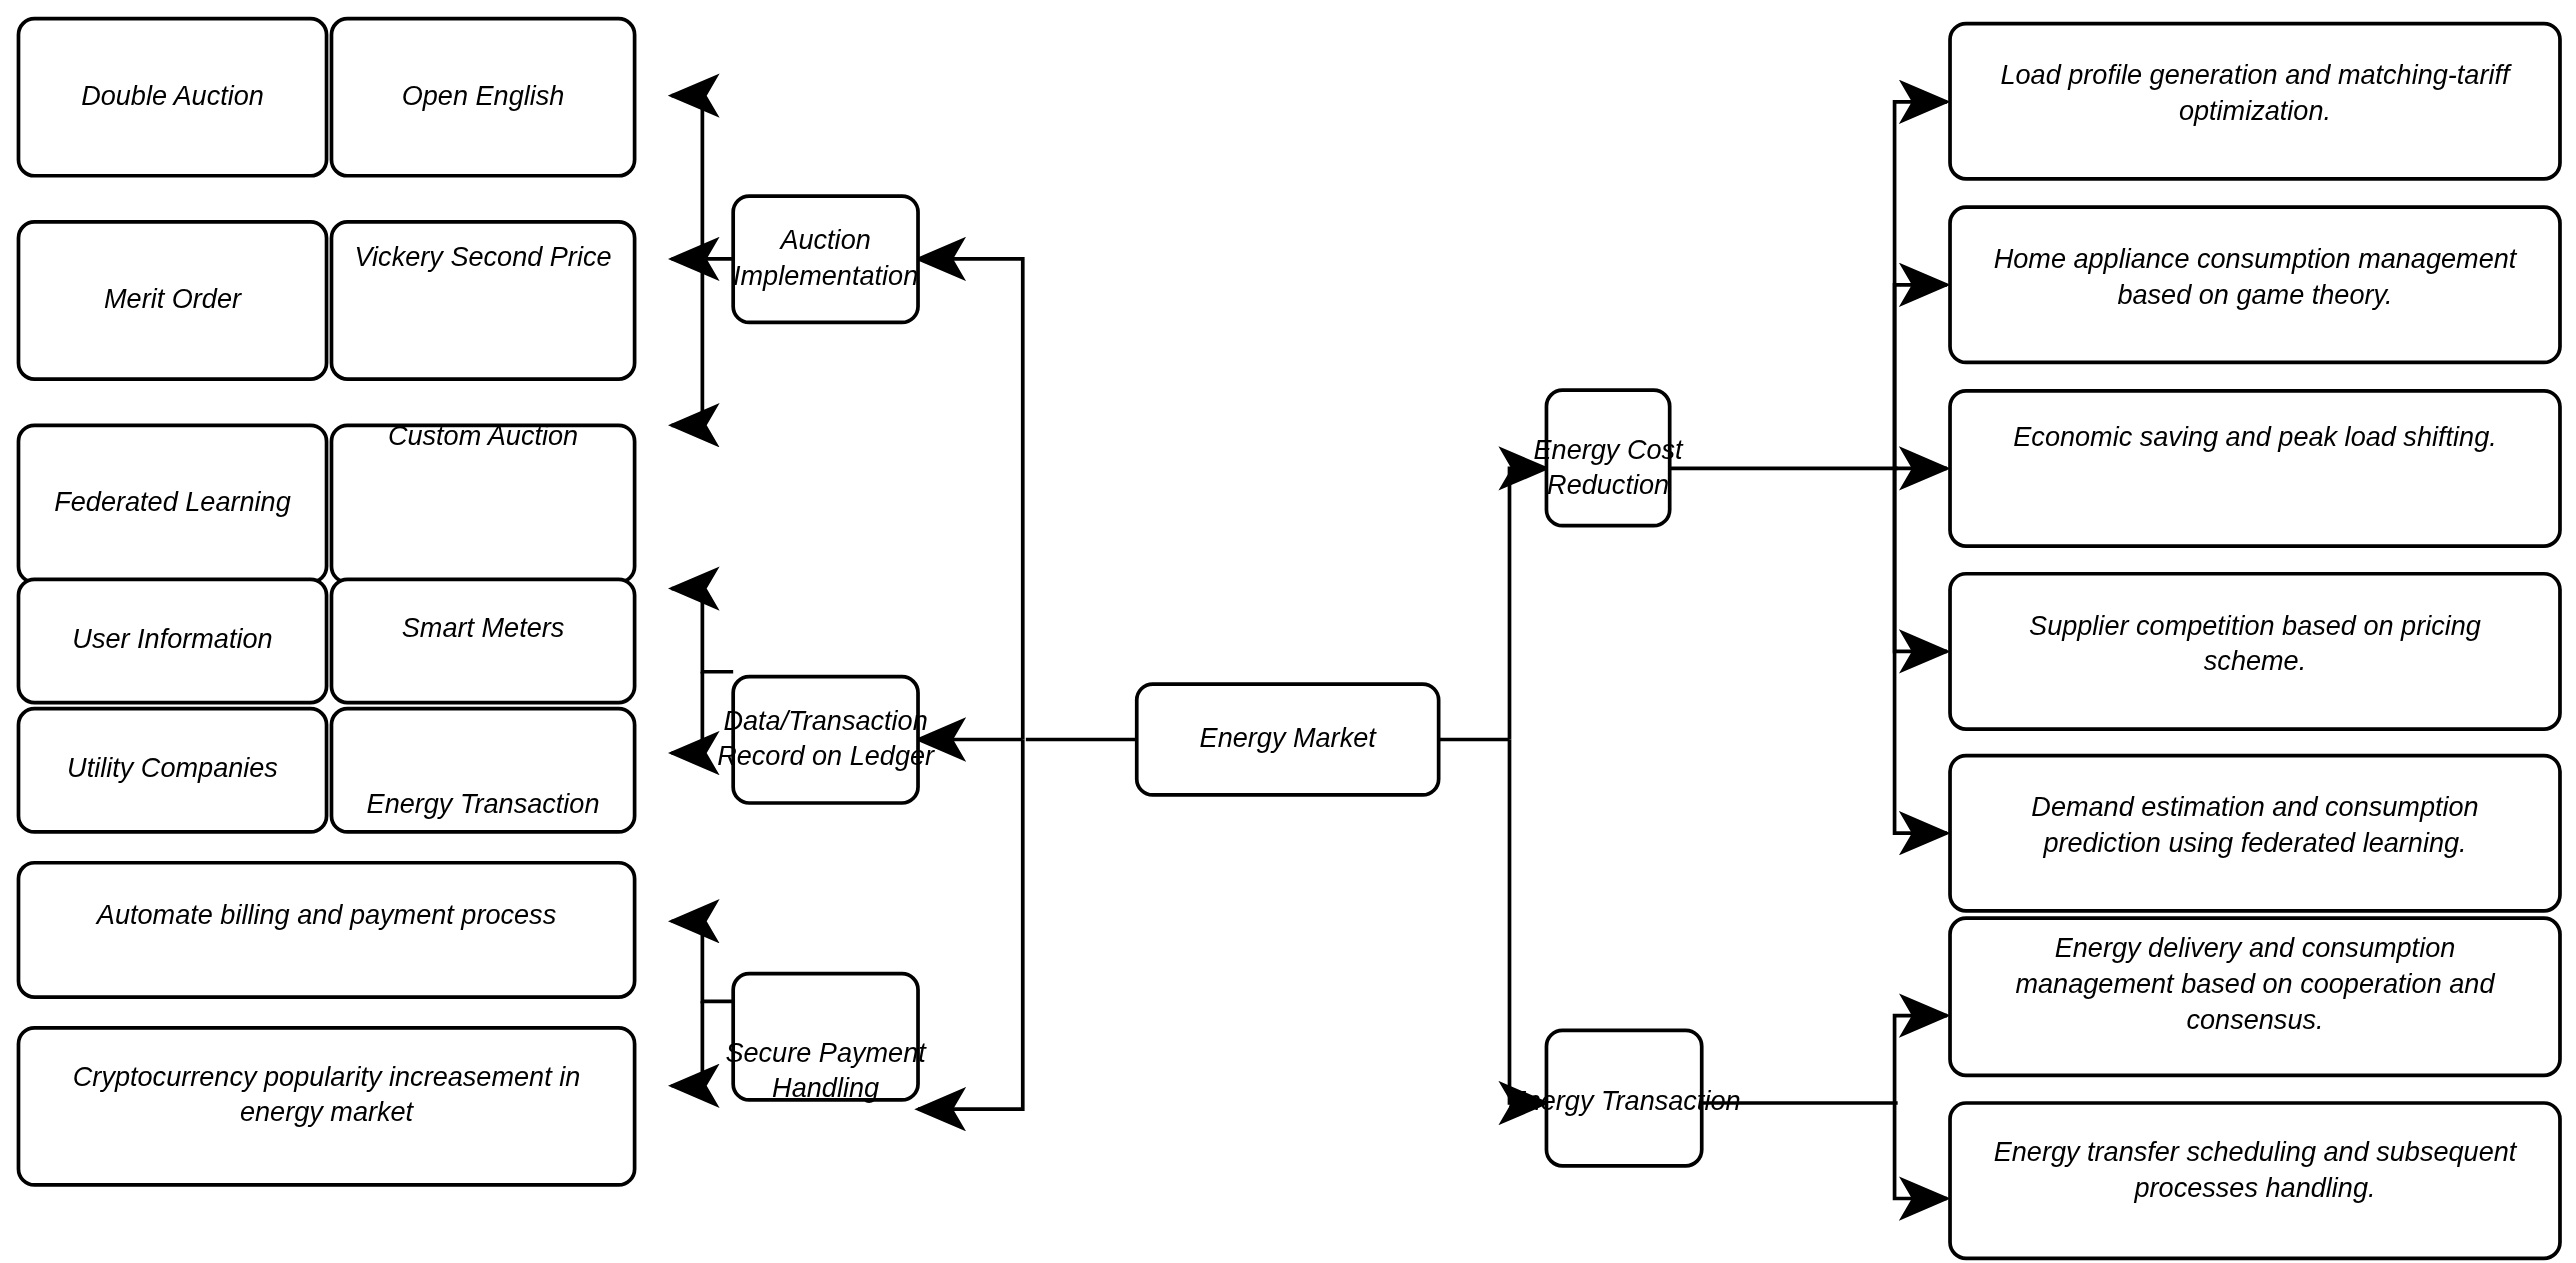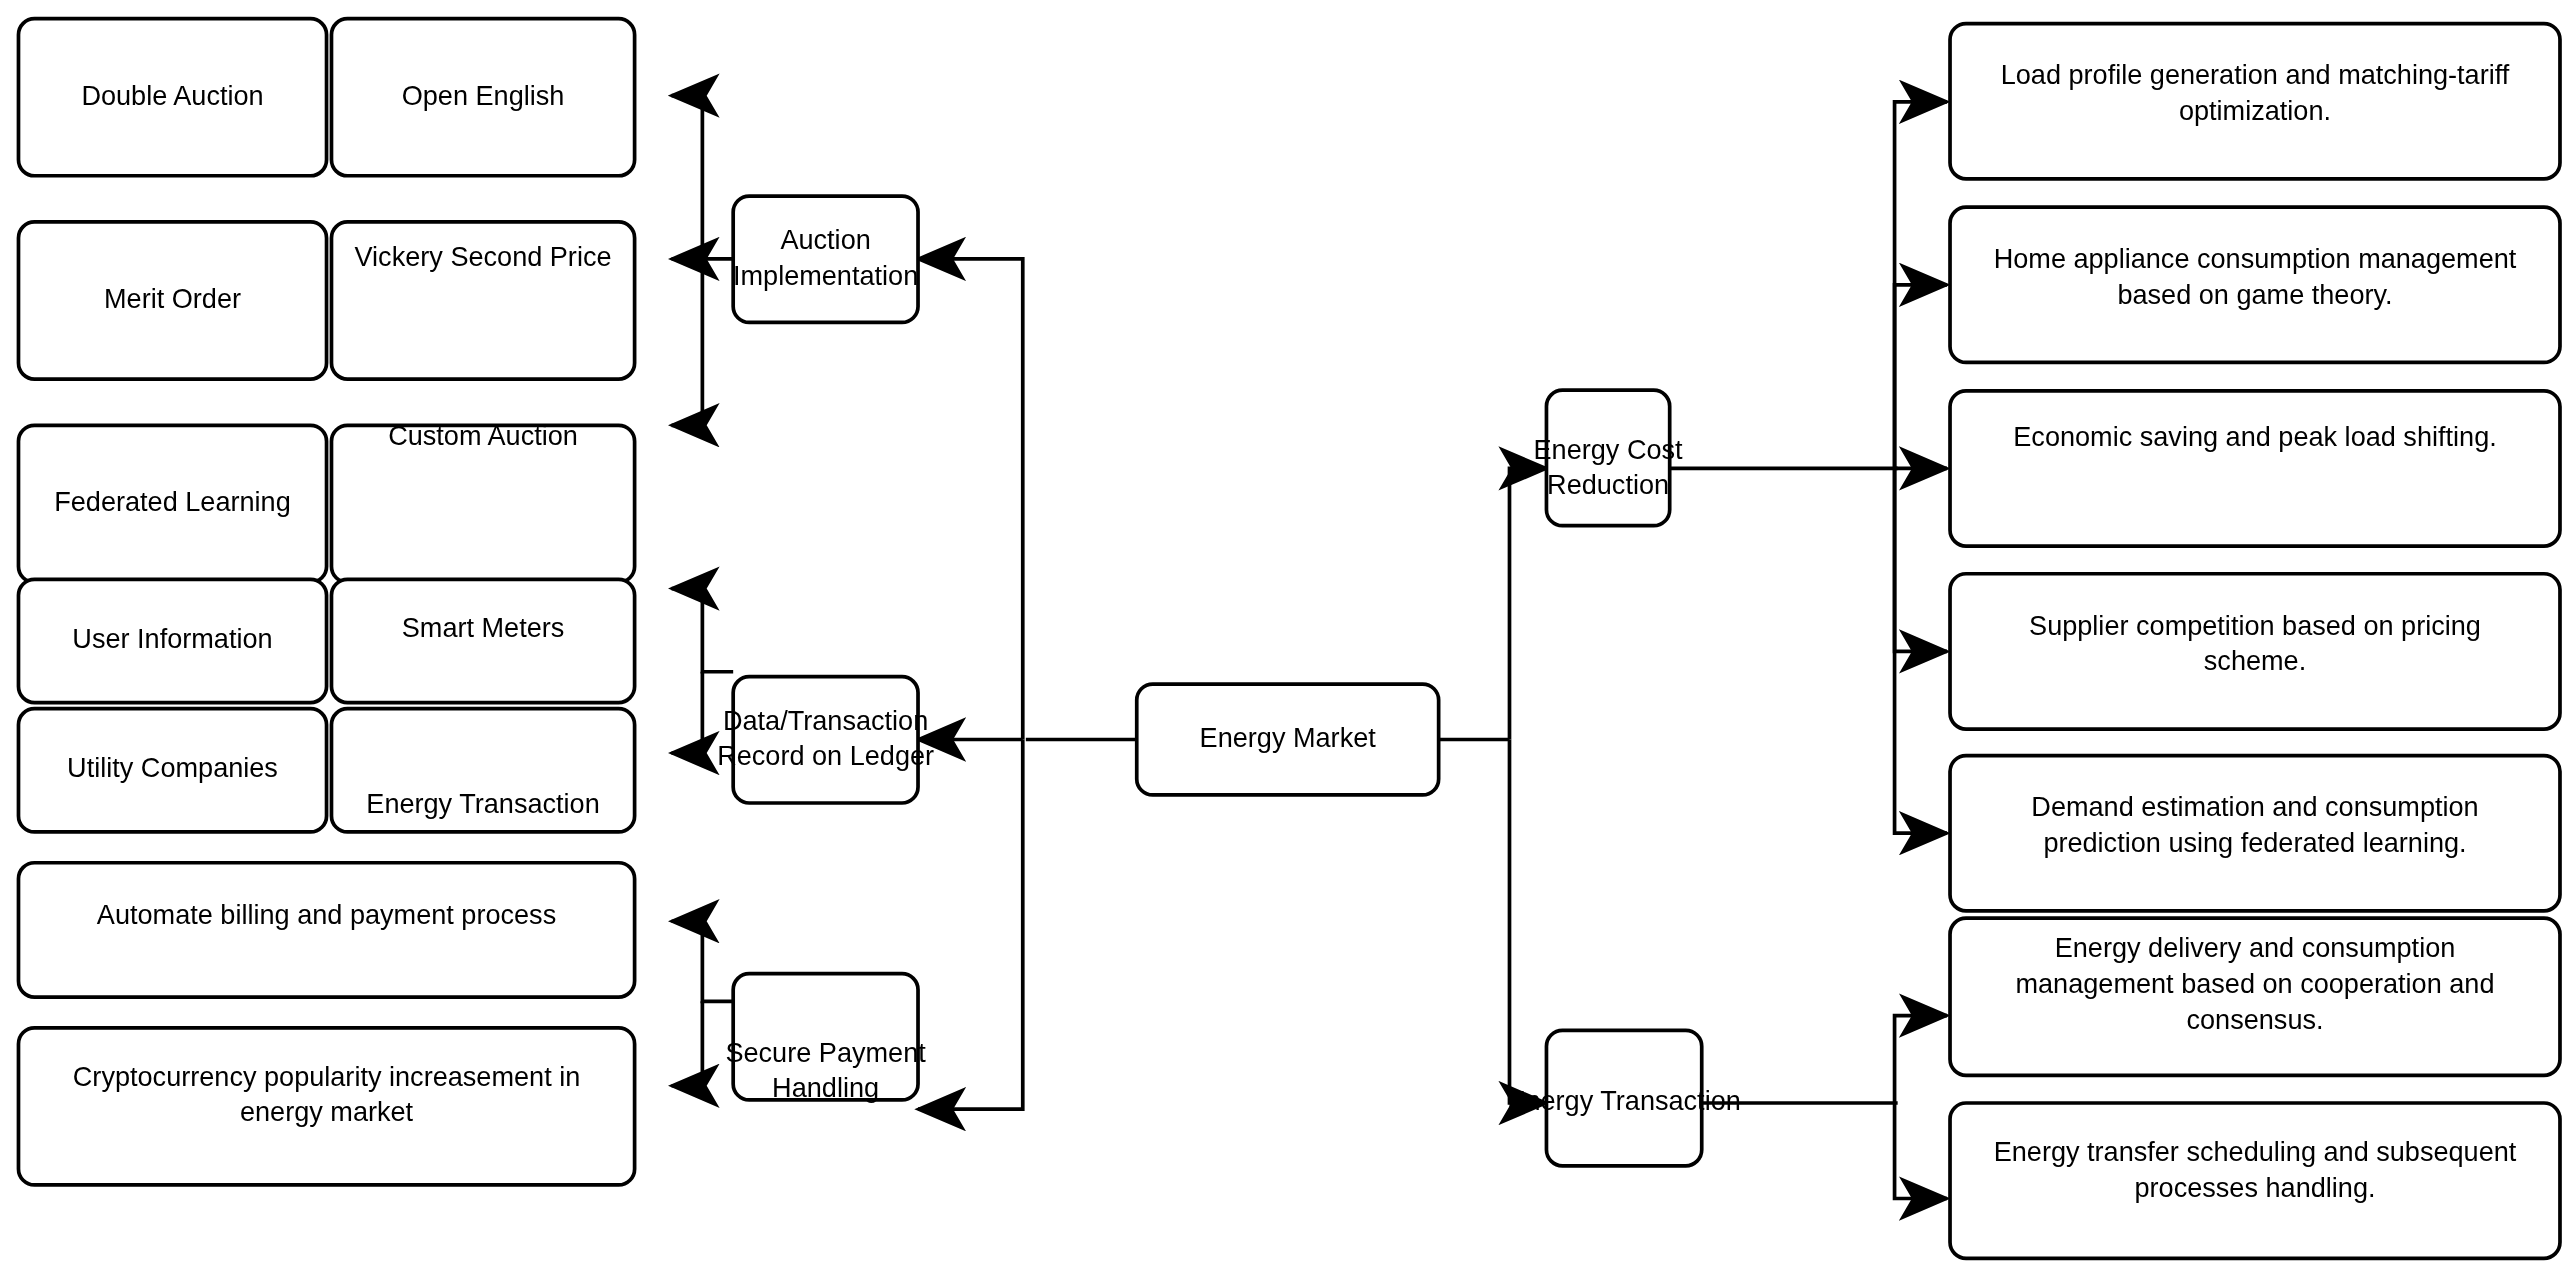--- a/index.html
+++ b/index.html
@@ -1,17 +1,17 @@
 <!DOCTYPE html>
 <html style="font-size:10px"><head>
 <meta charset="utf-8">
 <style>
   html,body{margin:0;padding:0;background:#ffffff;}
   #root{position:relative;width:2576px;height:1264px;background:#ffffff;
-        font-family:"Liberation Sans","DejaVu Sans",sans-serif;}
+        font-family:"Liberation Sans","DejaVu Sans",sans-serif;font-style:italic;}
   svg{display:block;width:2576px;height:1264px;}
   .node-rect{fill:#ffffff;stroke:#000000;stroke-width:6;}
   .edge{fill:none;stroke:#000000;stroke-width:6;}
   .nlabel{font-family:"Liberation Sans","DejaVu Sans",sans-serif;
           font-size:44px;fill:#000000;text-anchor:middle;dominant-baseline:middle;}
 </style>
 </head>
 <body>
 
 <div id="root">

